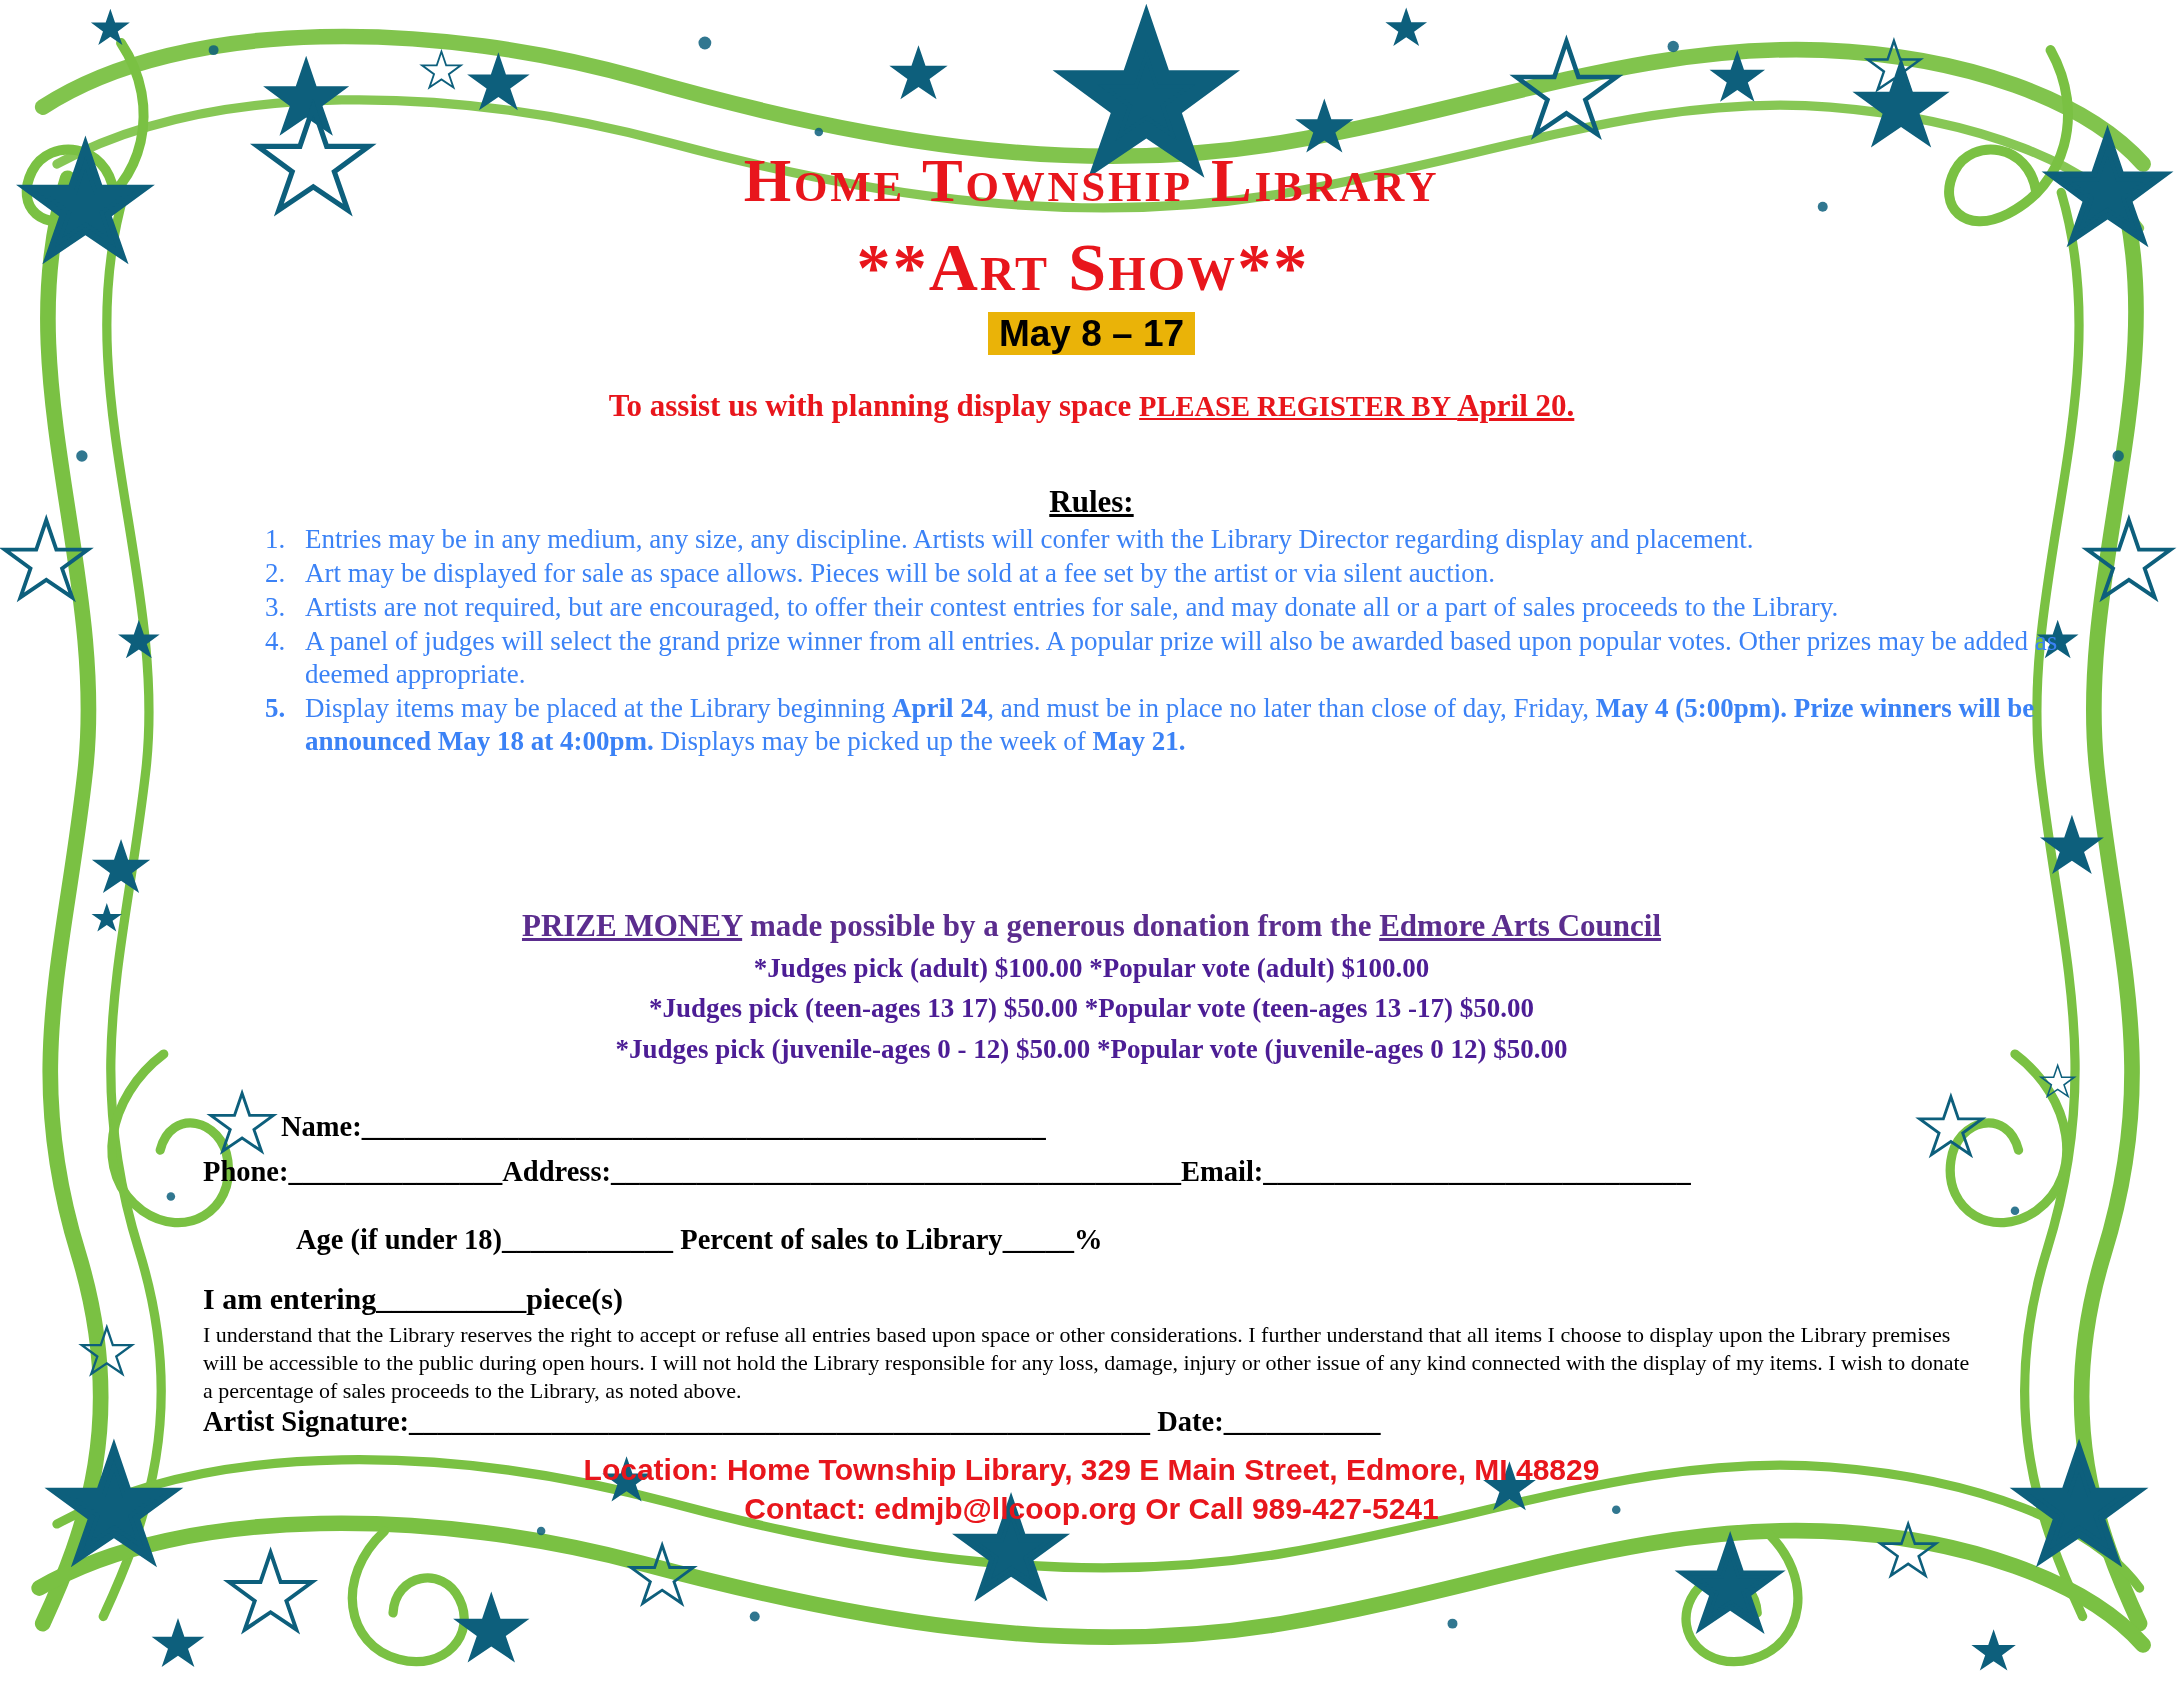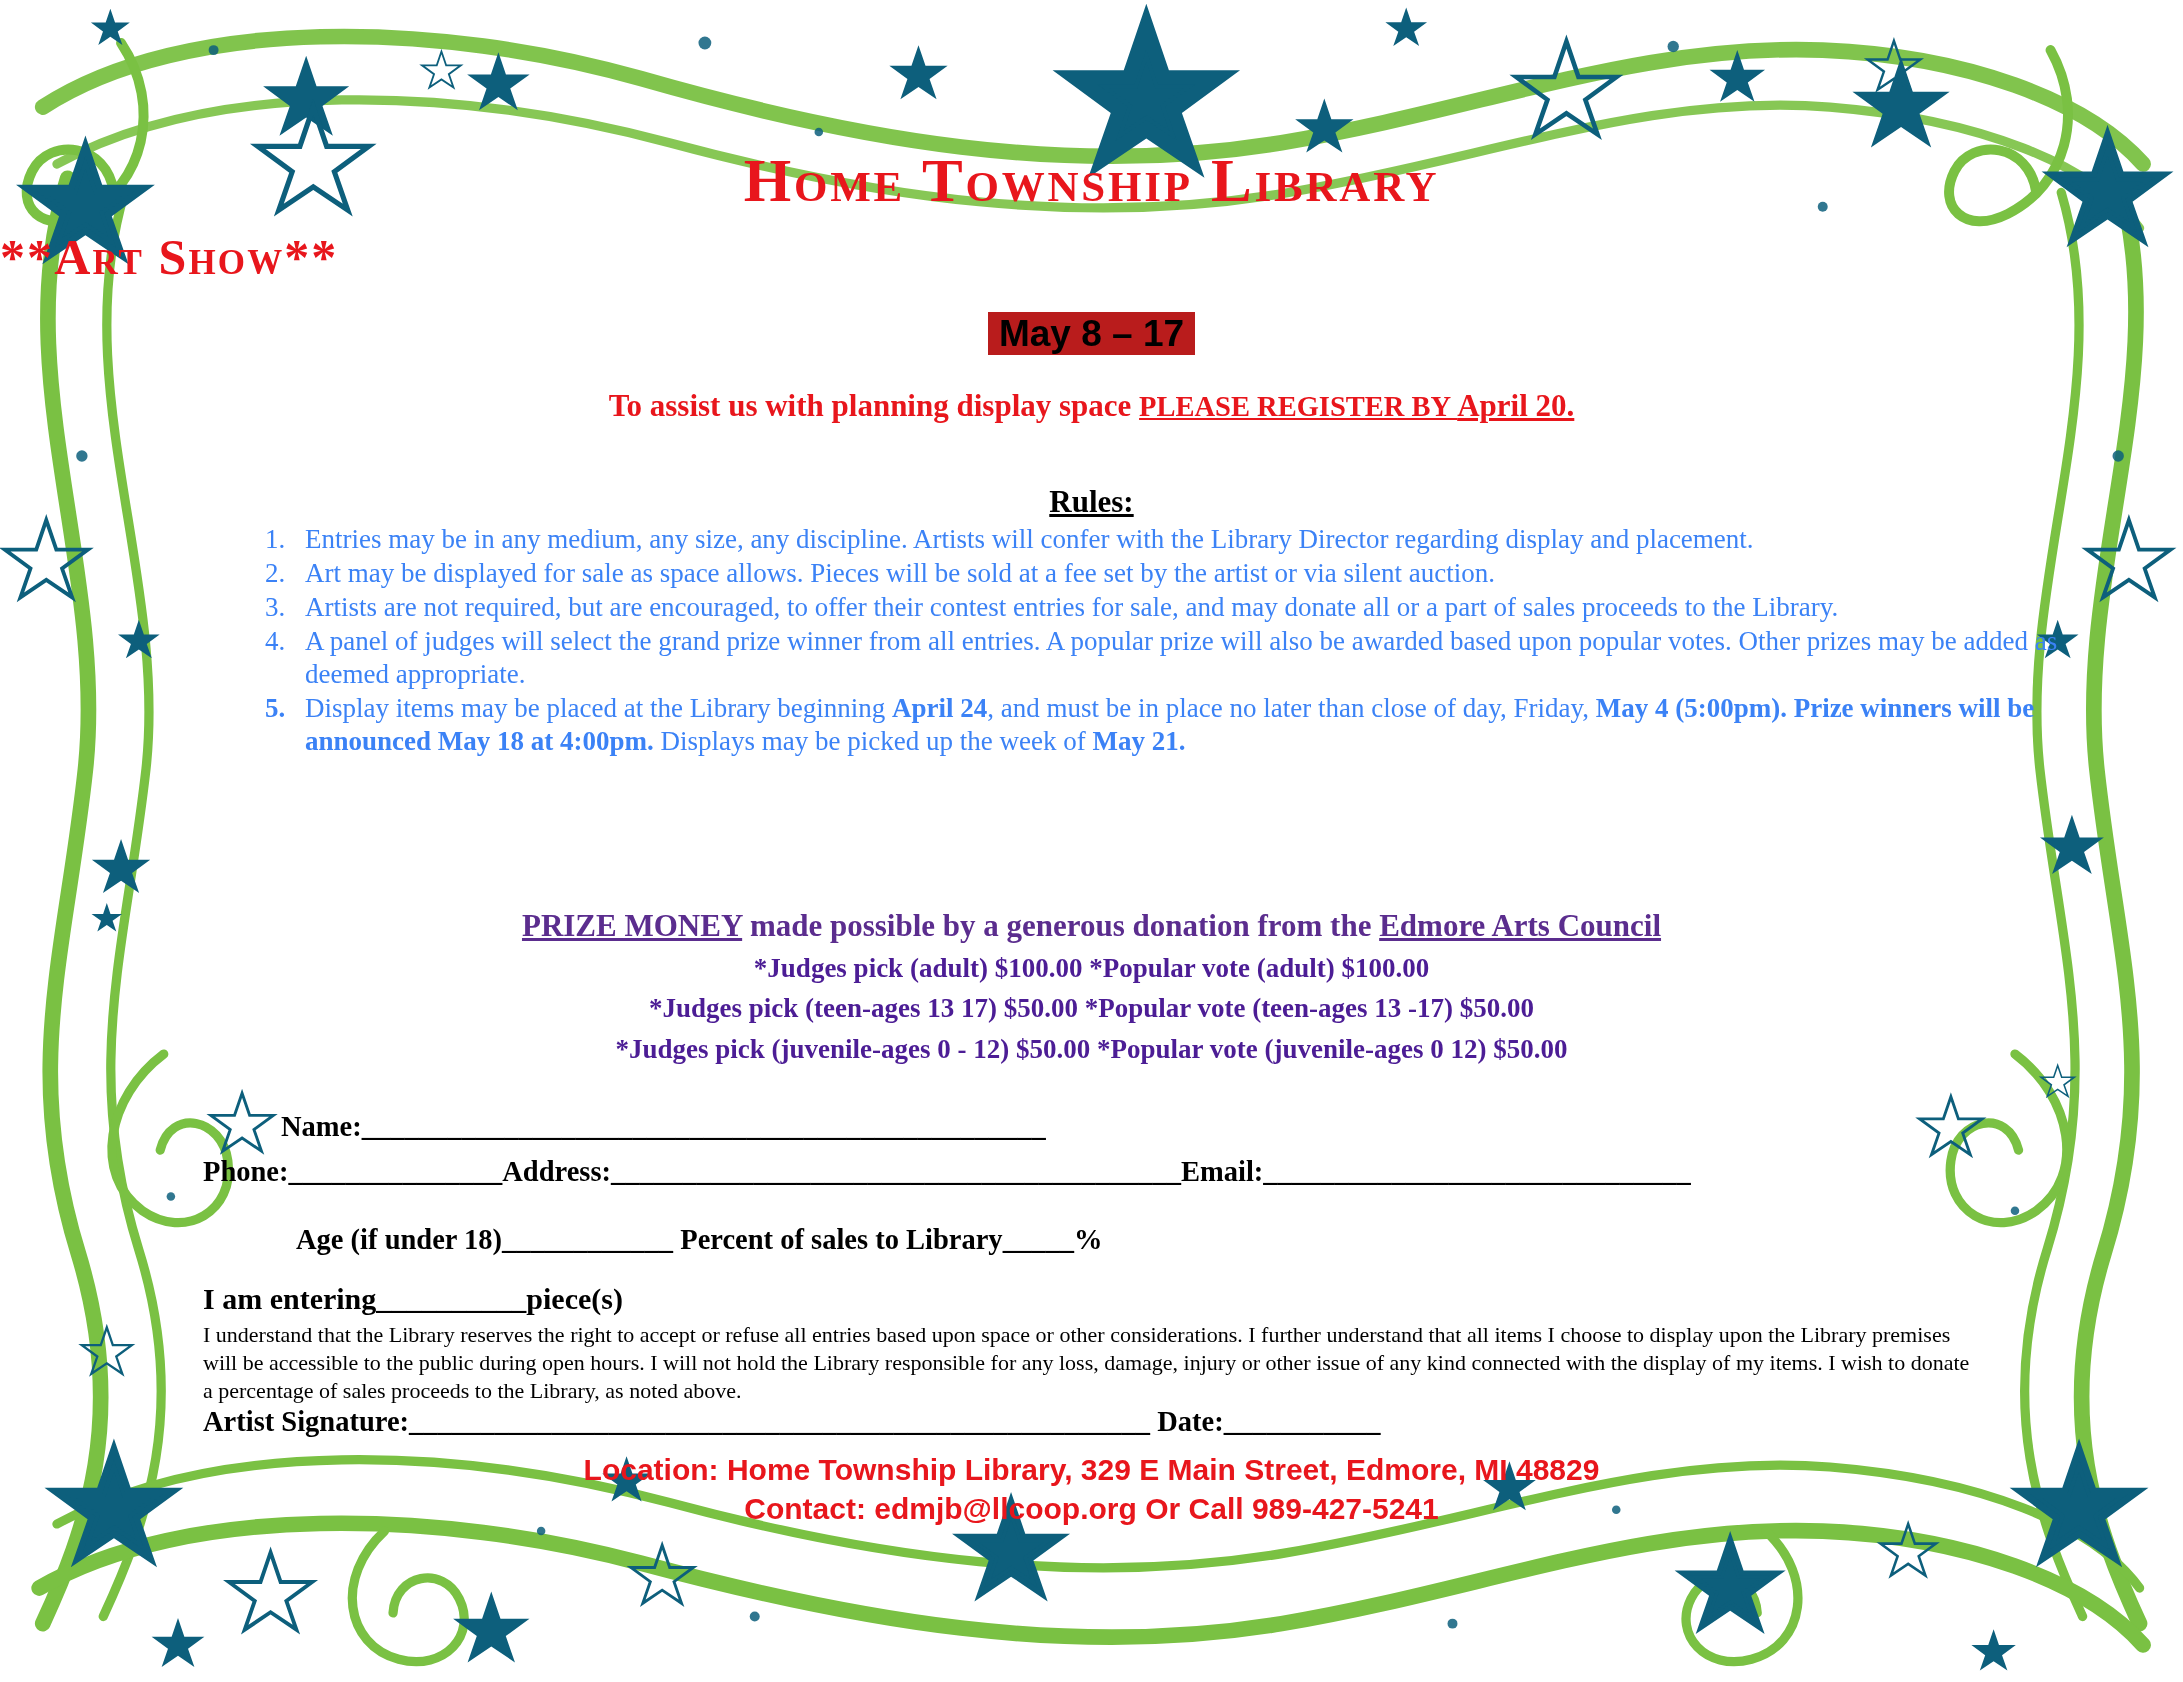--- a/index.html
+++ b/index.html
@@ -44,35 +44,36 @@
     font-weight: bold;
     font-size: 61px;
     letter-spacing: 2.8px;
     font-variant: small-caps;
     text-transform: none;
   }
   .title-sub {
     position: absolute;
     left: 0; right: 17px;
     top: 228px;
+    text-align: center;
     color: #e8161c;
     font-family: "Liberation Serif", serif;
     font-weight: bold;
-    font-size: 50px;
+    font-size: 68px;
     letter-spacing: 2.1px;
     font-variant: small-caps;
   }
   .date-line {
     position: absolute;
     left: 0; right: 0;
     top: 313px;
     text-align: center;
   }
   .date-line span {
-    background: #b91c1c;
+    background: #eab308;
     color: #000000;
     font-family: "Liberation Sans", sans-serif;
     font-weight: bold;
     font-size: 37px;
     padding: 1.4px 11.4px;
   }
   .register-line {
     position: absolute;
     left: 0; right: 0;
     top: 388px;

